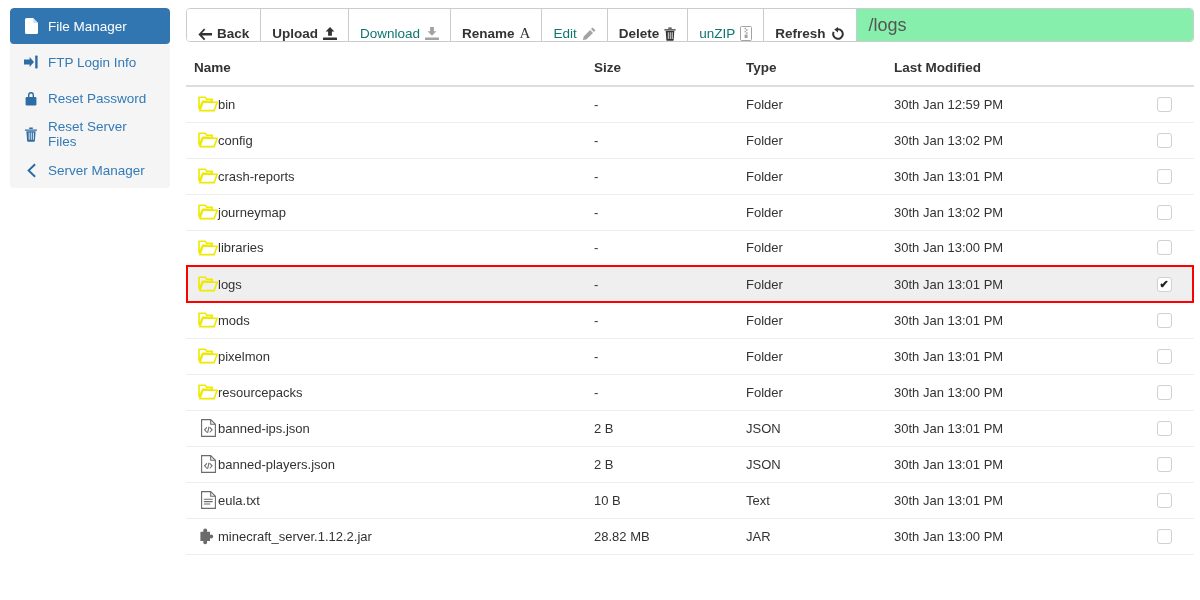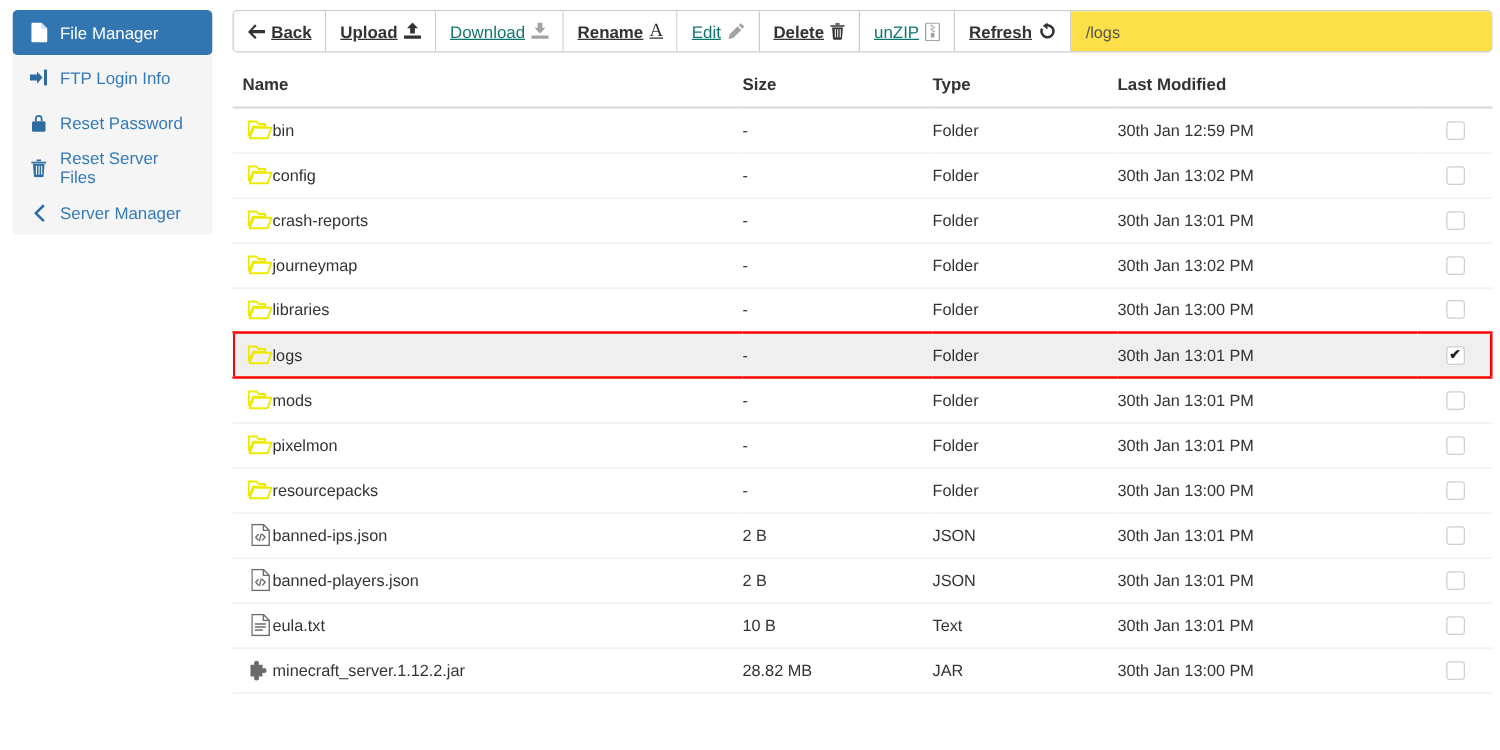--- a/index.html
+++ b/index.html
@@ -52,40 +52,39 @@
     align-items: stretch;
     border: 1px solid #cccccc;
     border-radius: 4px;
     background: #ffffff;
     height: 34px;
     overflow: hidden;
     width: 1008px;
   }
   .tb-btn {
     display: flex;
-    align-items: center;
+    align-items: flex-end;
     gap: 5px;
     padding: 0 11px;
     border-right: 1px solid #cccccc;
     background: #ffffff;
     color: #333333;
     font-size: 13.5px;
     font-weight: bold;
     white-space: nowrap;
     cursor: pointer;
-    text-decoration: underline;
   }
   .tb-btn.disabled { color: #0f766e; font-weight: normal; cursor: default; }
   .tb-btn.disabled svg { opacity: .45; }
   .tb-path {
     display: flex; align-items: center;
     padding: 0 12px;
-    background: #fde047;
+    background: #86efac;
     color: #555555;
-    font-size: 13px;
+    font-size: 18px;
     flex: 1 1 auto;
   }
   .tb-btn svg, .tb-ico svg { display: block; }
   .tb-ico { display:inline-flex; align-items:center; }
   .rename-glyph { font-family: "Liberation Serif", serif; font-size: 15px; font-weight: normal; line-height: 1; }
 
   
   table.files { width: 1008px; border-collapse: collapse; table-layout: fixed; margin-top: 10px; }
   table.files th {
     text-align: left;

